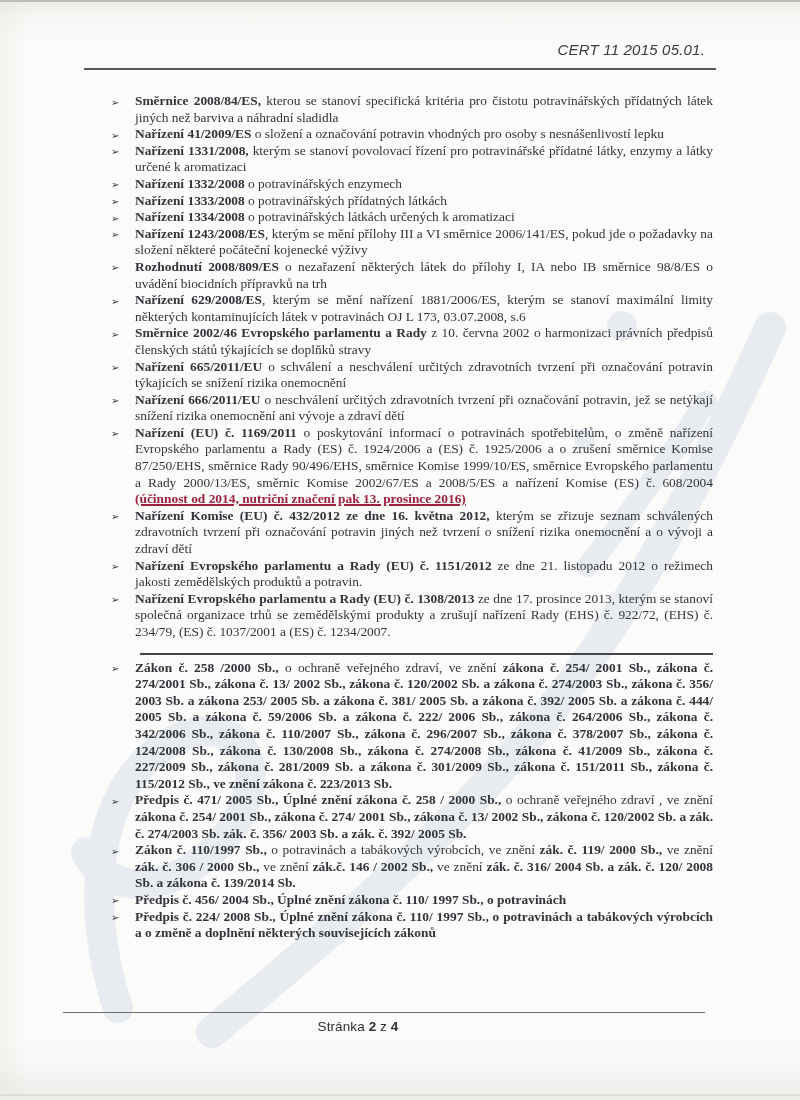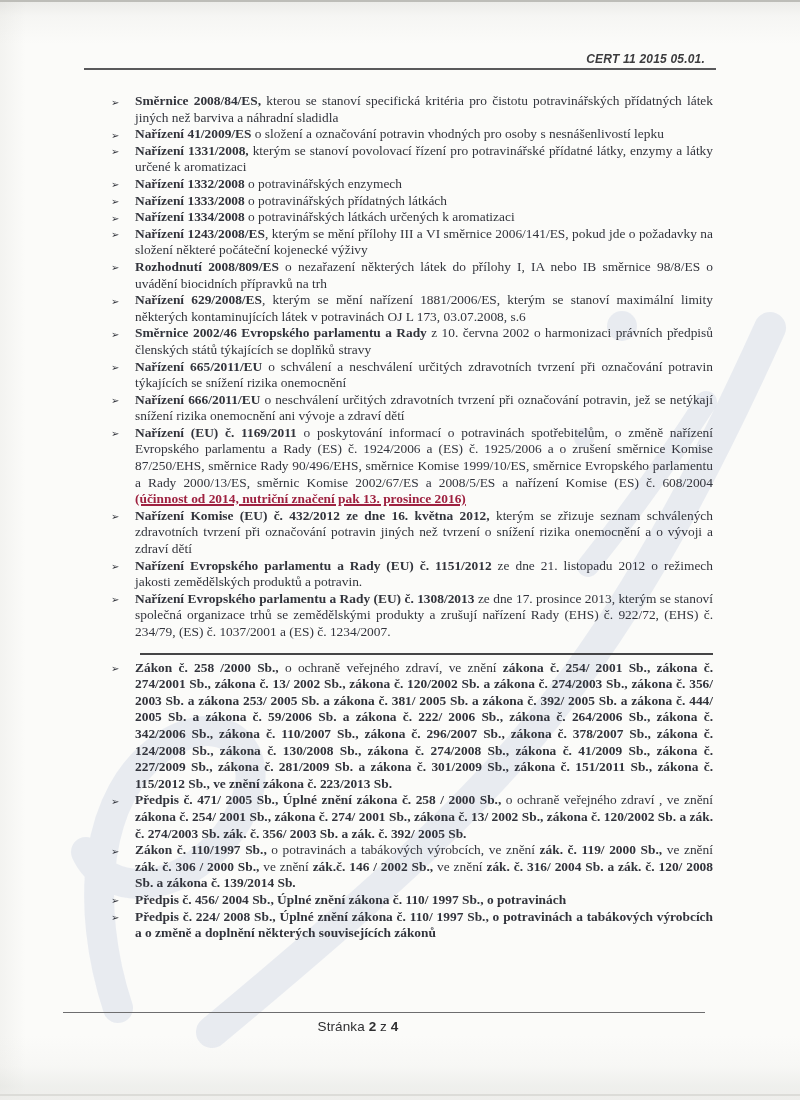--- a/index.html
+++ b/index.html
@@ -9,23 +9,23 @@
   .scan::before{content:"";position:absolute;inset:0;pointer-events:none;z-index:3;
     background:
       linear-gradient(180deg, rgba(197,197,192,0.30) 0px, rgba(222,222,218,0.18) 16px, rgba(246,246,244,0) 44px),
       linear-gradient(0deg, rgba(236,236,233,0.85) 0px, rgba(208,210,205,0.28) 14px, rgba(230,230,227,0.18) 34px, rgba(246,246,244,0) 64px),
       linear-gradient(90deg, rgba(214,214,209,0.22) 0px, rgba(246,246,244,0) 26px);}
   .top-edge{position:absolute;top:0;left:0;width:800px;height:2px;background:#bdbdb8;z-index:4;}
   .bottom-edge{position:absolute;top:1094px;left:0;width:800px;height:2px;background:#dcdcd8;z-index:4;}
 
   .watermark{position:absolute;left:0;top:0;z-index:1;pointer-events:none;}
 
-  .hdr-text{position:absolute;top:52px;right:95px;z-index:5;
-    font-family:"Liberation Sans",sans-serif;font-style:italic;font-weight:bold;
-    font-size:12px;color:#3c3c3e;letter-spacing:0.2px;}
+  .hdr-text{position:absolute;top:41px;right:95px;z-index:5;
+    font-family:"Liberation Sans",sans-serif;font-style:italic;font-weight:normal;
+    font-size:15px;color:#3c3c3e;letter-spacing:0.2px;}
   .hdr-line{position:absolute;top:68px;left:84px;width:632px;height:0;border-top:2px solid #59595b;z-index:5;}
 
   .content{position:absolute;top:93px;left:85px;width:628px;z-index:2;
     color:#32343c;font-size:13.4px;line-height:16.6px;text-align:justify;}
   .li{position:relative;padding-left:50px;}
   .marker{position:absolute;left:26px;top:1.5px;font-family:"DejaVu Sans",sans-serif;
     font-size:10px;line-height:16.6px;color:#32343c;}
   .b{font-weight:bold;}
   .note{color:#9e2140;font-weight:bold;text-decoration:underline;text-decoration-thickness:1.5px;}
   .sep{height:0;border-top:2px solid #454547;margin:12px 0 5px 55px;}

